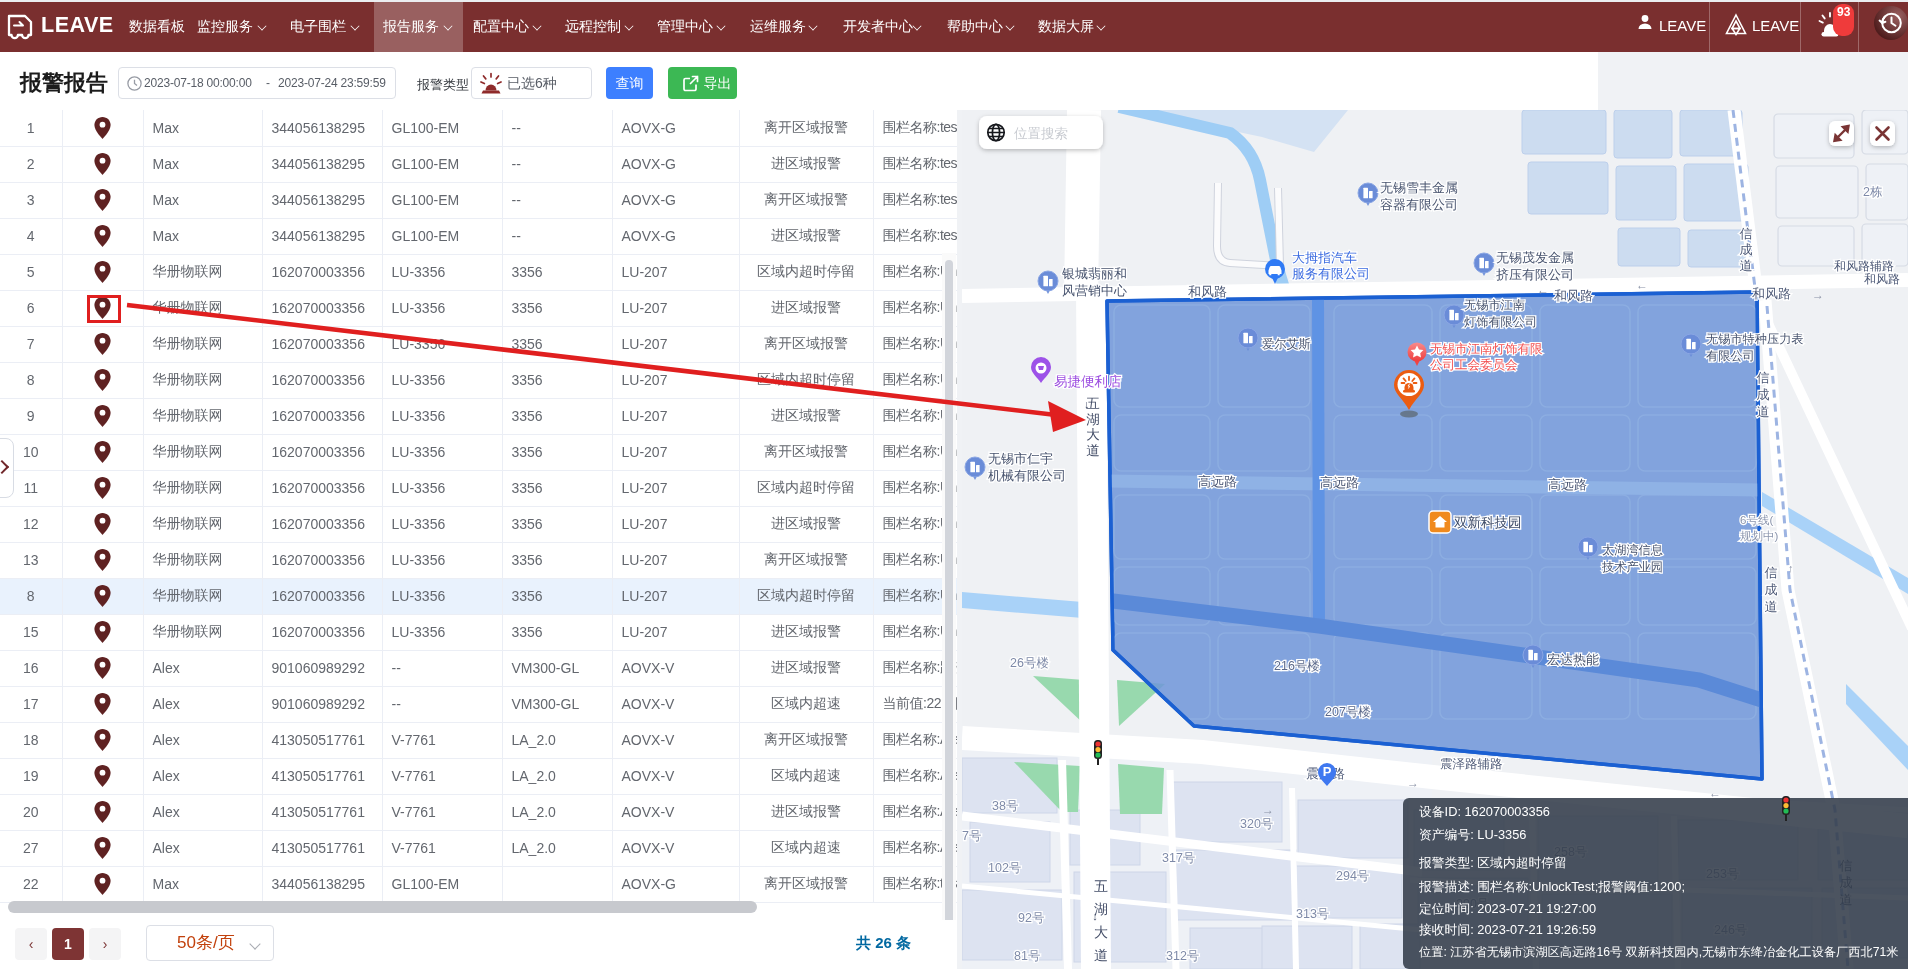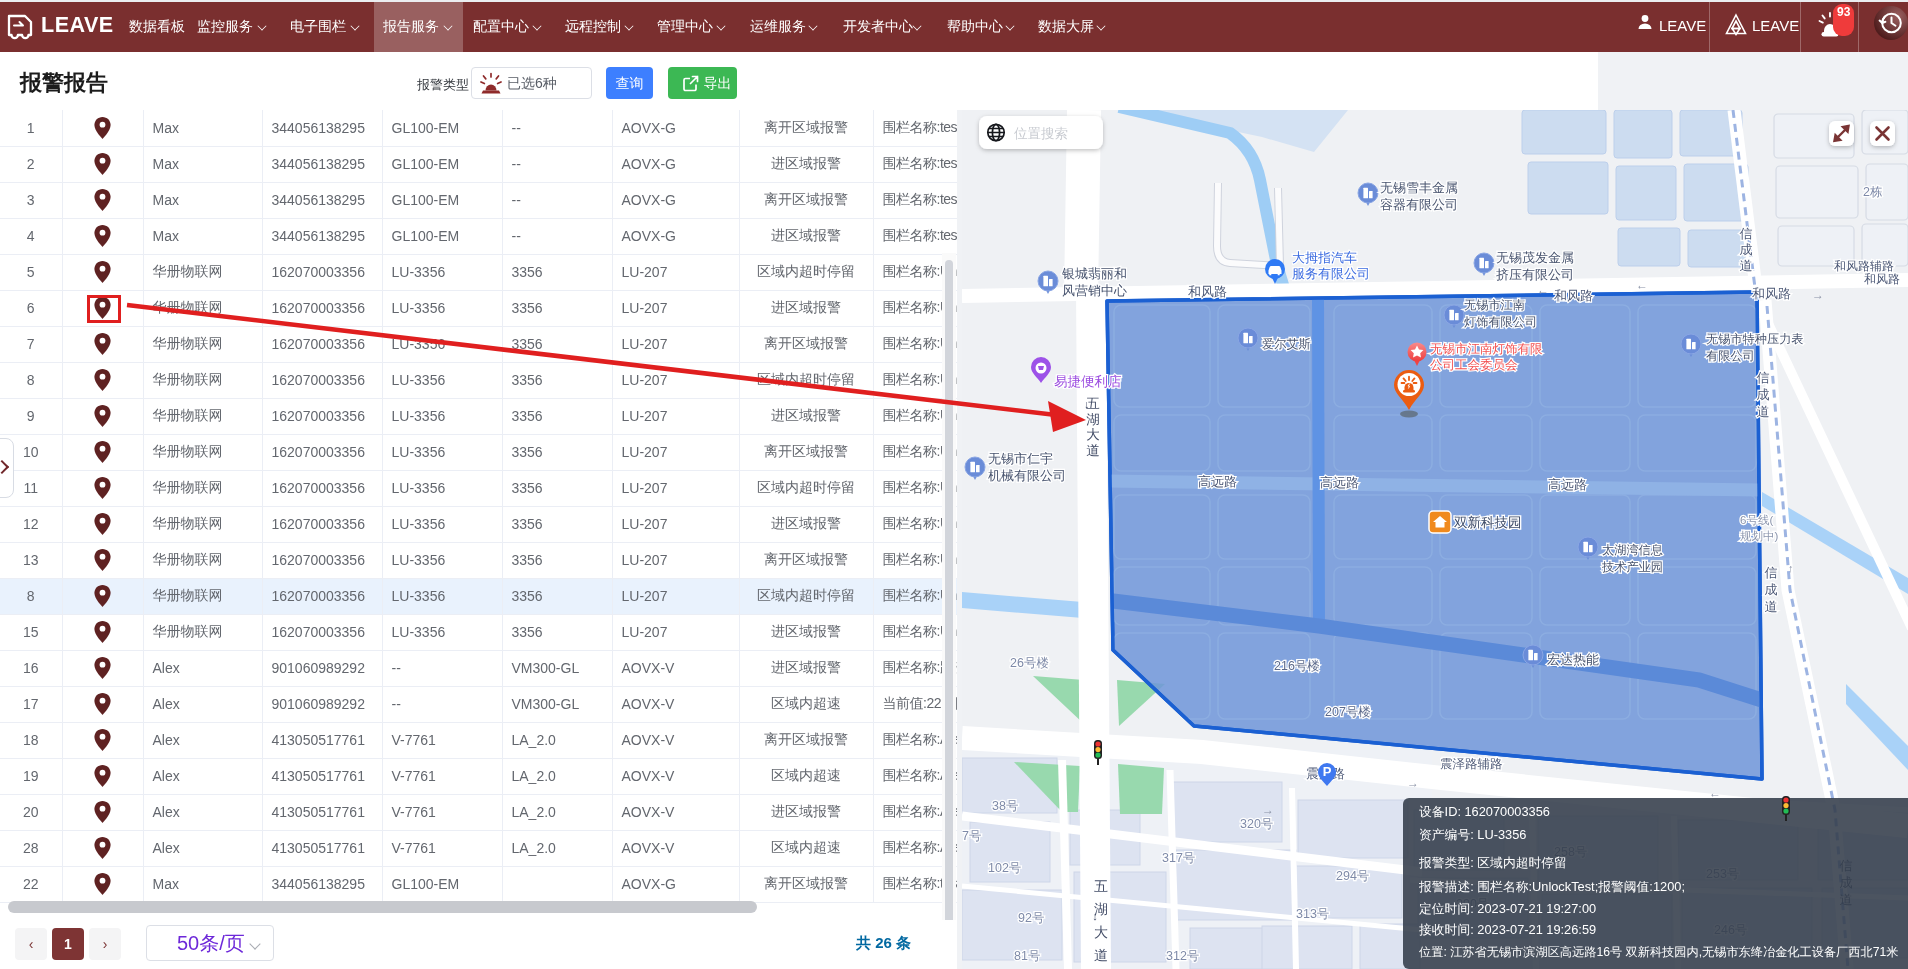--- a/index.html
+++ b/index.html
@@ -40,21 +40,21 @@
 table tr th:first-child,table tr td:first-child{border-left:none}
 .pin{display:inline-block;width:17px;height:22px;vertical-align:middle}
 
 #vsb{position:absolute;left:942px;top:143px;width:14px;height:762px;background:#fafafa}
 #vsbt{position:absolute;left:945px;top:150px;width:8px;height:730px;background:#d2d5db;border-radius:4px}
 #hsbt{position:absolute;left:8px;top:791px;width:749px;height:12px;background:#c7c9ce;border-radius:6px}
 
 #pager{position:absolute;left:0;top:810px;width:957px;height:49px;background:#fff}
 .pbtn{position:absolute;top:8px;width:32px;height:32px;border-radius:4px;background:#f4f4f5;text-align:center;line-height:32px;color:#7a3333;font-size:14px}
 #pcur{left:52px;background:#7e3434;color:#fff;font-weight:bold}
-#psel{position:absolute;left:146px;top:5px;width:128px;height:36px;border:1px solid #dcdfe6;border-radius:4px;font-size:20px;color:#6d28d9;line-height:34px;padding-left:30px}
+#psel{position:absolute;left:146px;top:5px;width:128px;height:36px;border:1px solid #dcdfe6;border-radius:4px;font-size:17px;color:#c2410c;line-height:34px;padding-left:30px}
 #psel .sc{position:absolute;right:14px;top:14px;width:8px;height:8px;border-right:1.4px solid #a8abb2;border-bottom:1.4px solid #a8abb2;transform:rotate(45deg)}
 #ptotal{position:absolute;left:856px;top:14px;font-size:15px;font-weight:bold;color:#0369a1}
 
 #redbox{position:absolute;left:87px;top:295px;width:34px;height:28px;border:3px solid #e01f1f}
 
 #ltab{position:absolute;left:-8px;top:438px;width:22px;height:60px;background:#fff;border:1px solid #d8dce4;border-radius:8px}
 #ltab .chev{position:absolute;left:4px;top:23px;width:10px;height:10px;border-right:2.8px solid #70262a;border-bottom:2.8px solid #70262a;transform:rotate(-45deg)}
 </style></head>
 <body>
 <div id="topline"></div>
@@ -111,20 +111,29 @@
   <div id="avatar">
       <svg width="26" height="26" viewBox="0 0 26 26" fill="none" stroke="#fff" stroke-width="2" stroke-linecap="round">
         <circle cx="13.5" cy="13" r="9.3"></circle>
         <path d="M13.5,7.5 V13 l4,2.8"></path>
         <path d="M4.2,13 a9.3,9.3 0 0 1 2.5,-6.2 M4.2,13 l-2.6,-2.4 M4.2,13 l3.2,-1.2"></path>
       </svg>
     </div>
 </div>
 <div id="toolbar">
   <div id="title">报警报告</div>
+  <div class="ctl" id="datebox">
+    <svg class="abs" style="left:8px;top:8px" width="15" height="15" viewBox="0 0 15 15" fill="none" stroke="#989ca5" stroke-width="1.3">
+        <circle cx="7.5" cy="7.5" r="6.6"></circle>
+        <path d="M7.5,3.8 V7.5 L10,9.4"></path>
+      </svg>
+    <span class="dtxt" style="left:25px">2023-07-18 00:00:00</span>
+    <span class="dtxt" style="left:147px">-</span>
+    <span class="dtxt" style="left:159px">2023-07-24 23:59:59</span>
+  </div>
   <span id="lbl-type">报警类型</span>
   <div class="ctl" id="typebox">
     <svg class="abs" style="left:6px;top:3px" width="26" height="26" viewBox="0 0 26 26">
         <g stroke="#8f2b2b" stroke-width="1.7" stroke-linecap="round">
           <path d="M13,2.5 v3.5 M5.5,5 l2.3,2.9 M20.5,5 l-2.3,2.9 M3,11 l3.4,1.5 M23,11 l-3.4,1.5"></path>
         </g>
         <path d="M7.5,19.5 a5.5,6 0 0 1 11,0 z" fill="#8f2b2b"></path>
         <path d="M5,19.5 h16 l1.5,3 h-19 z" fill="#8f2b2b"></path>
       </svg>
     <span class="dtxt">已选6种</span>
@@ -438,21 +447,21 @@
               </svg></td>
             <td>Alex</td>
             <td>413050517761</td>
             <td>V-7761</td>
             <td>LA_2.0</td>
             <td>AOVX-V</td>
             <td class="c">进区域报警</td>
             <td>围栏名称:AlexTest</td>
           </tr>
 <tr>
-            <td class="c">28</td>
+            <td class="c">27</td>
             <td class="c"><svg class="pin" viewBox="0 0 14 19">
                 <path d="M7 0C3.1 0 0 3.1 0 7c0 5.2 7 12 7 12s7-6.8 7-12C14 3.1 10.9 0 7 0z" fill="#5f2222"></path>
                 <circle cx="7" cy="6.6" r="2.5" fill="#fff"></circle>
               </svg></td>
             <td>Alex</td>
             <td>413050517761</td>
             <td>V-7761</td>
             <td>LA_2.0</td>
             <td>AOVX-V</td>
             <td class="c">区域内超速</td>

